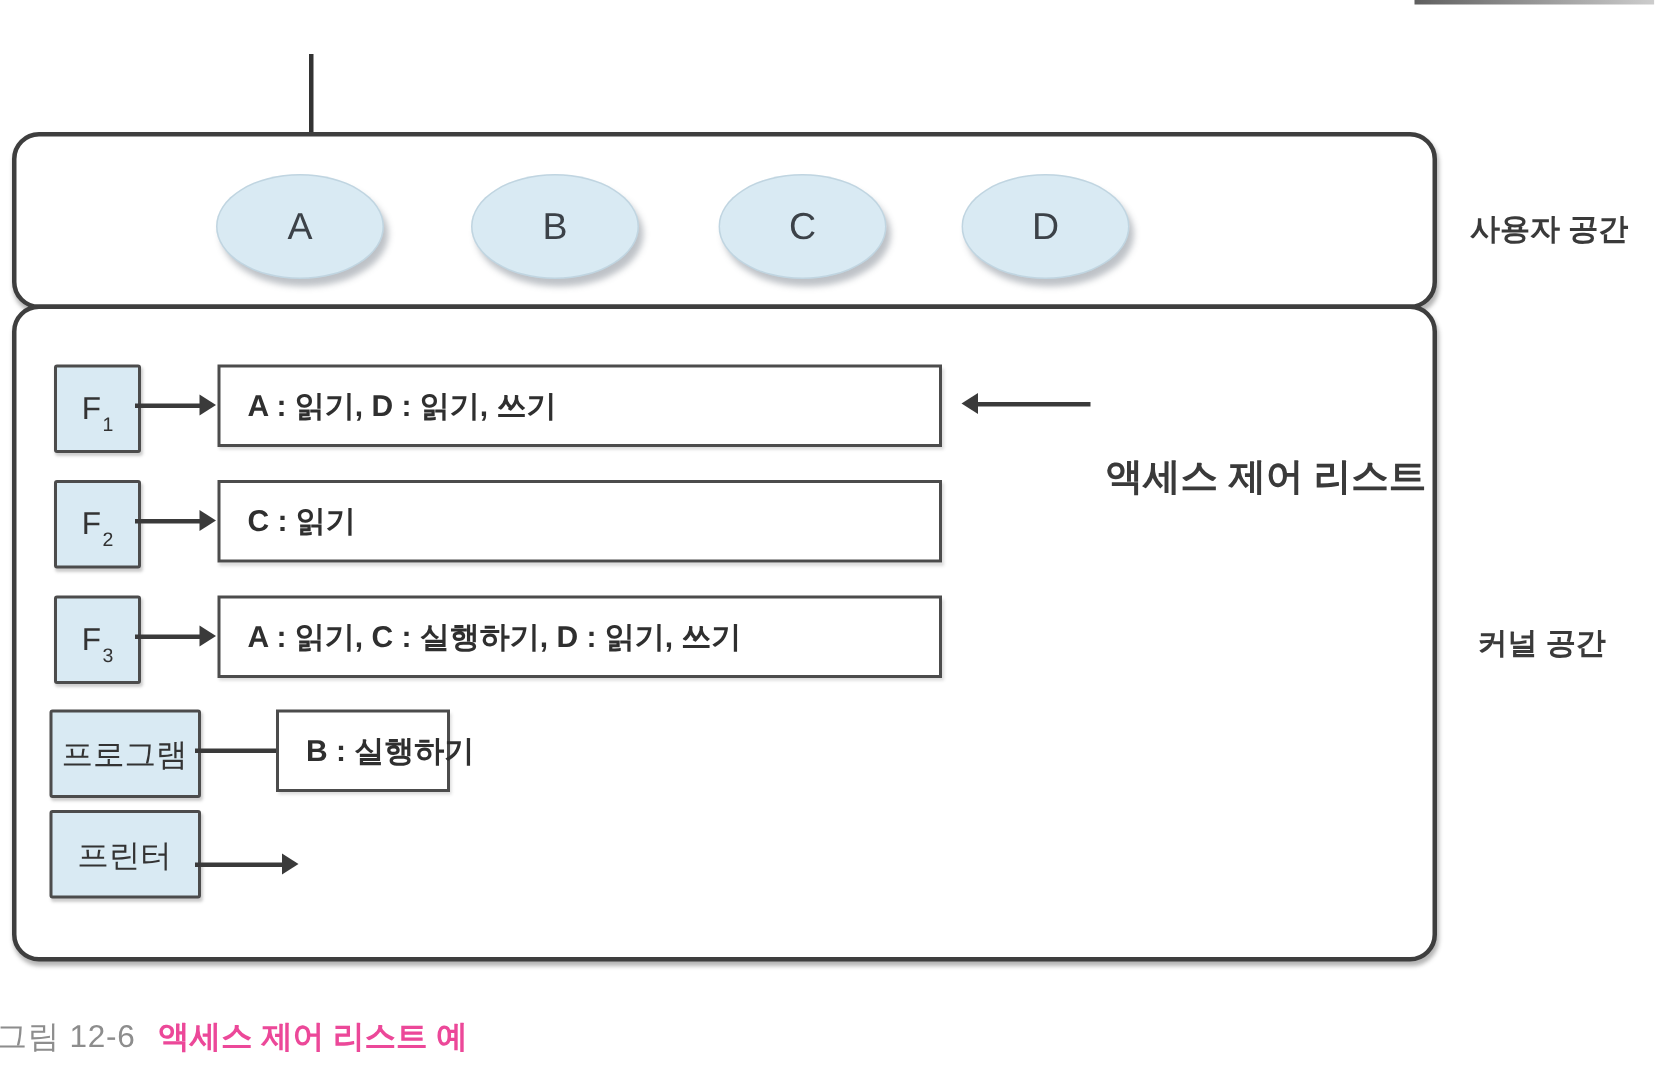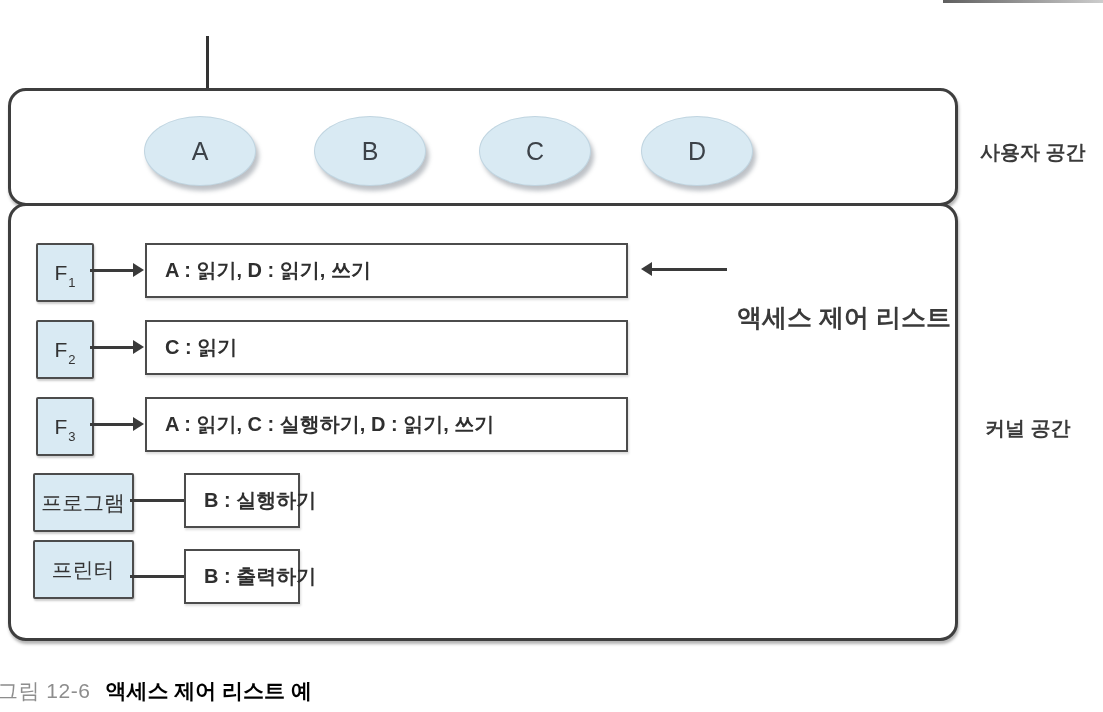--- a/index.html
+++ b/index.html
@@ -54,21 +54,21 @@
   .f-subject{left:36px;width:54px;height:55px;}
   .f-acl{left:145px;width:483px;height:55px;}
   .wide-subject{left:33px;width:97px;height:55px;}
   .small-acl{left:184px;width:116px;height:55px;}
 
   .acl-pointer-label{position:absolute;left:737px;top:255px;font-size:25px;
     font-weight:600;white-space:nowrap;margin-top:46px;}
 
   .caption{position:absolute;left:-3px;top:677px;font-size:21px;white-space:nowrap;}
   .caption .fig-num{color:var(--caption-number,#8d8d8d);letter-spacing:.5px;}
-  .caption .fig-title{color:#000000;font-weight:700;margin-left:15px;}
+  .caption .fig-title{color:#ec4899;font-weight:700;margin-left:15px;}
 </style>
 </head>
 <body>
 
 <div id="figure">
 
   <div class="top-edge-line"></div>
 
   <div class="varrow" style="left:206px;top:36px;height:58px;"></div>
 
@@ -126,21 +126,18 @@
   <div class="harrow to-right" style="left:130px;top:499px;width:59px;"></div>
   <div class="acl-box small-acl" style="top:473px;">
     <span>B : 실행하기</span>
   </div>
 
   <div class="subject-box wide-subject" style="top:540px;font-family:Liberation Mono, monospace;">
     <span>프린터</span>
       <span class="subscript"></span>
   </div>
   <div class="harrow to-right" style="left:130px;top:575px;width:59px;"></div>
-  <div class="acl-box small-acl" style="top:549px;">
-    <span>B : 출력하기</span>
-  </div>
 
   <div class="caption">
     <span class="fig-num">그림 12-6</span><span class="fig-title">액세스 제어 리스트 예</span>
   </div>
 
 </div>
 
 </body></html>

